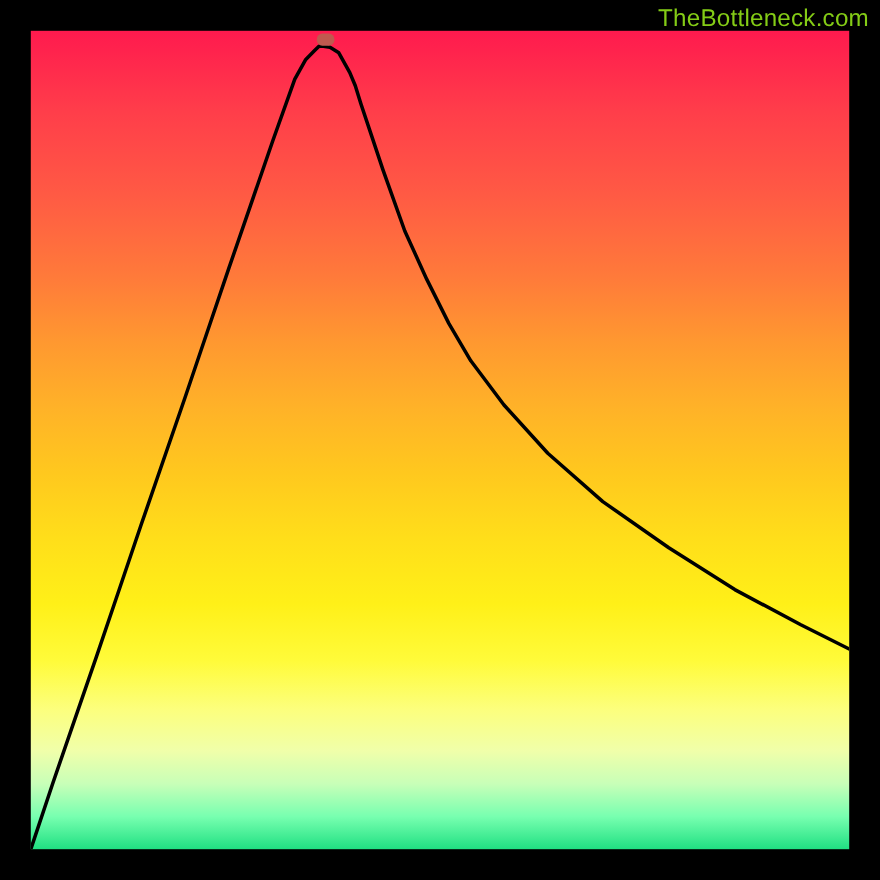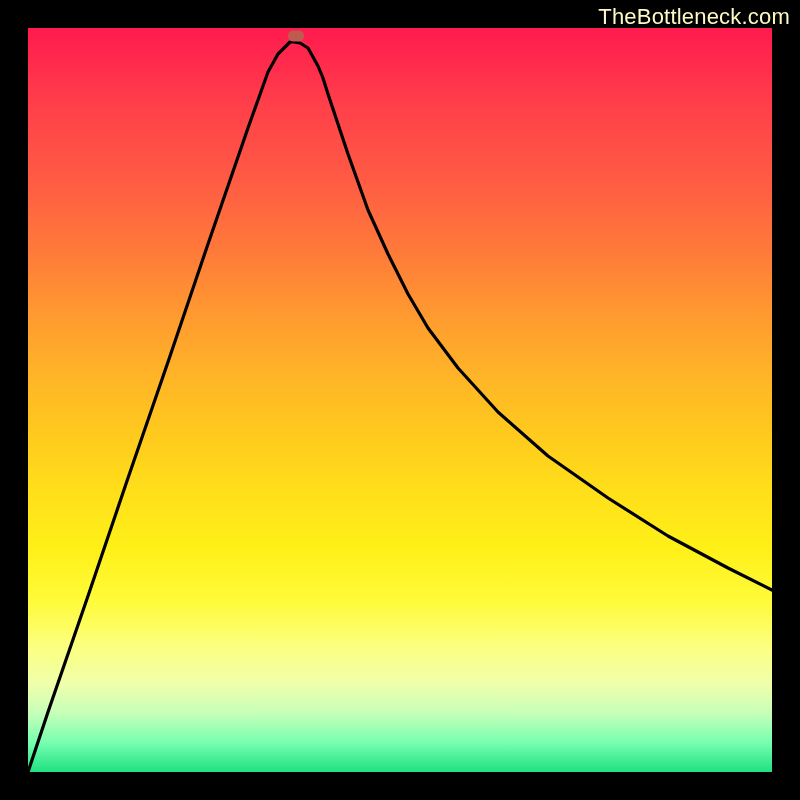--- a/index.html
+++ b/index.html
@@ -56,21 +56,21 @@
     width: 16px;
     height: 11px;
     border-radius: 5px;
     background: #c0594f;
     transform: translate(-50%, -50%);
   }
   .watermark {
     position: absolute;
     top: 4px;
     right: 10px;
-    color: #fef9c3;
+    color: #84cc16;
     font-size: 22px;
     font-weight: 500;
     letter-spacing: 0.2px;
   }
 </style>
 </head>
 <body>
 
 <div class="frame">
   <div class="plot-area">

